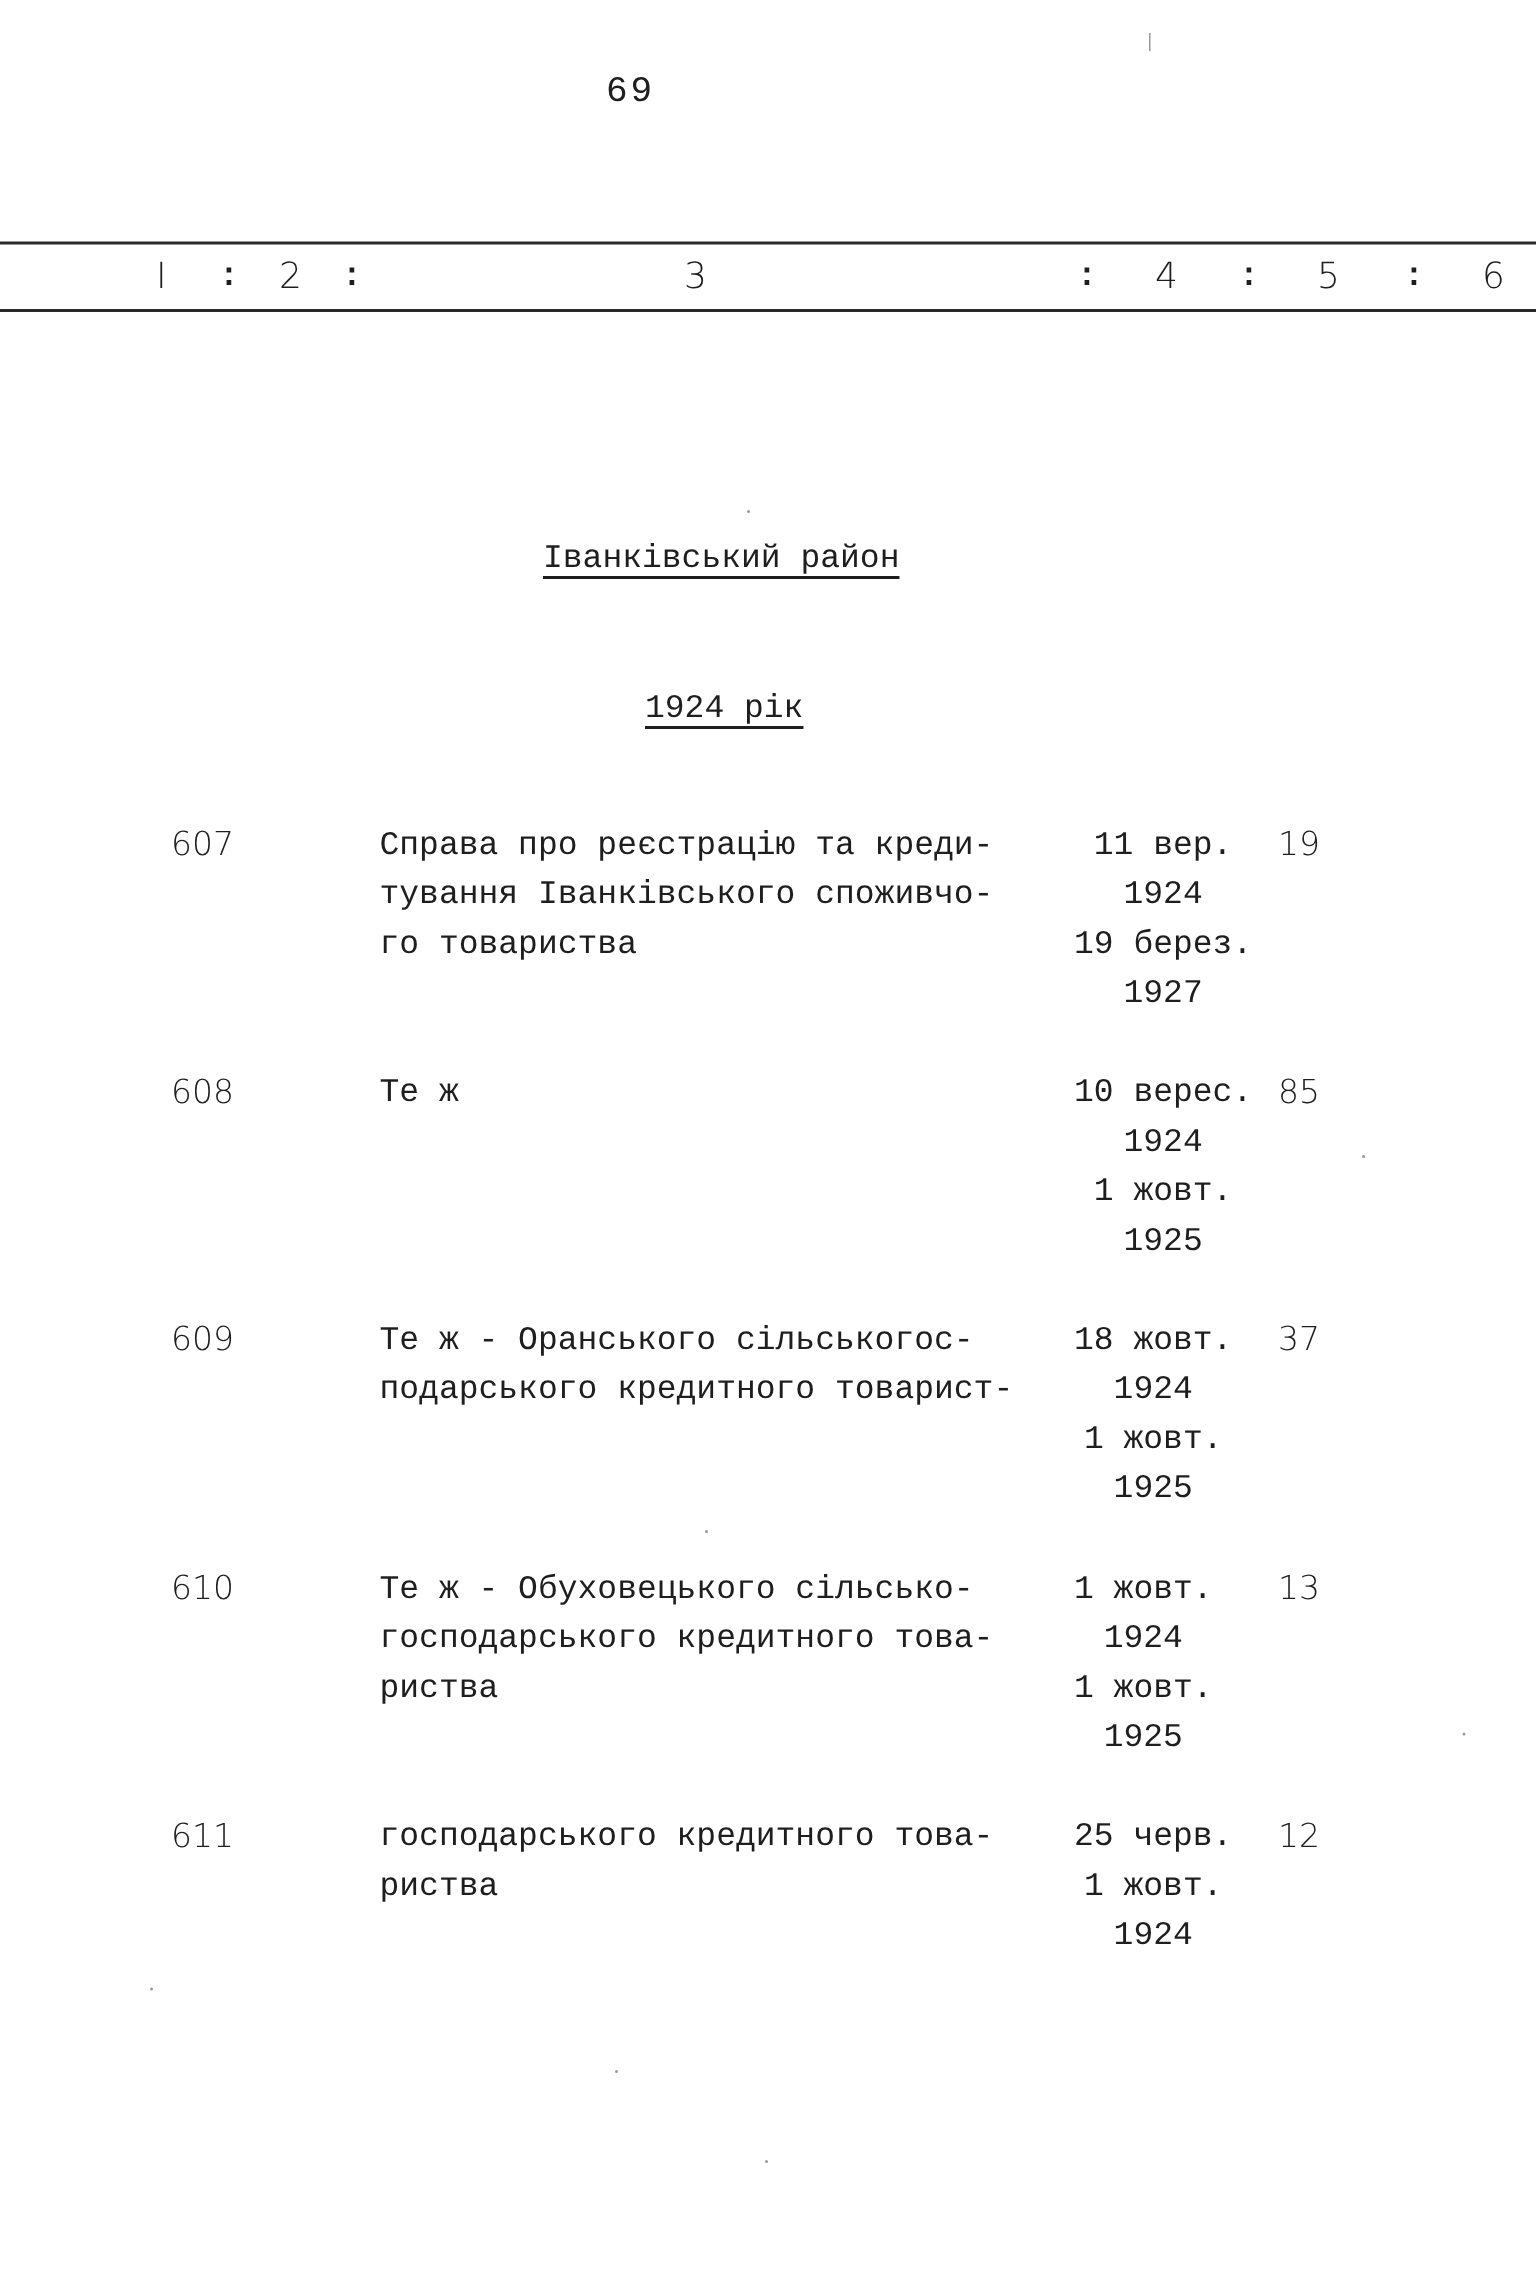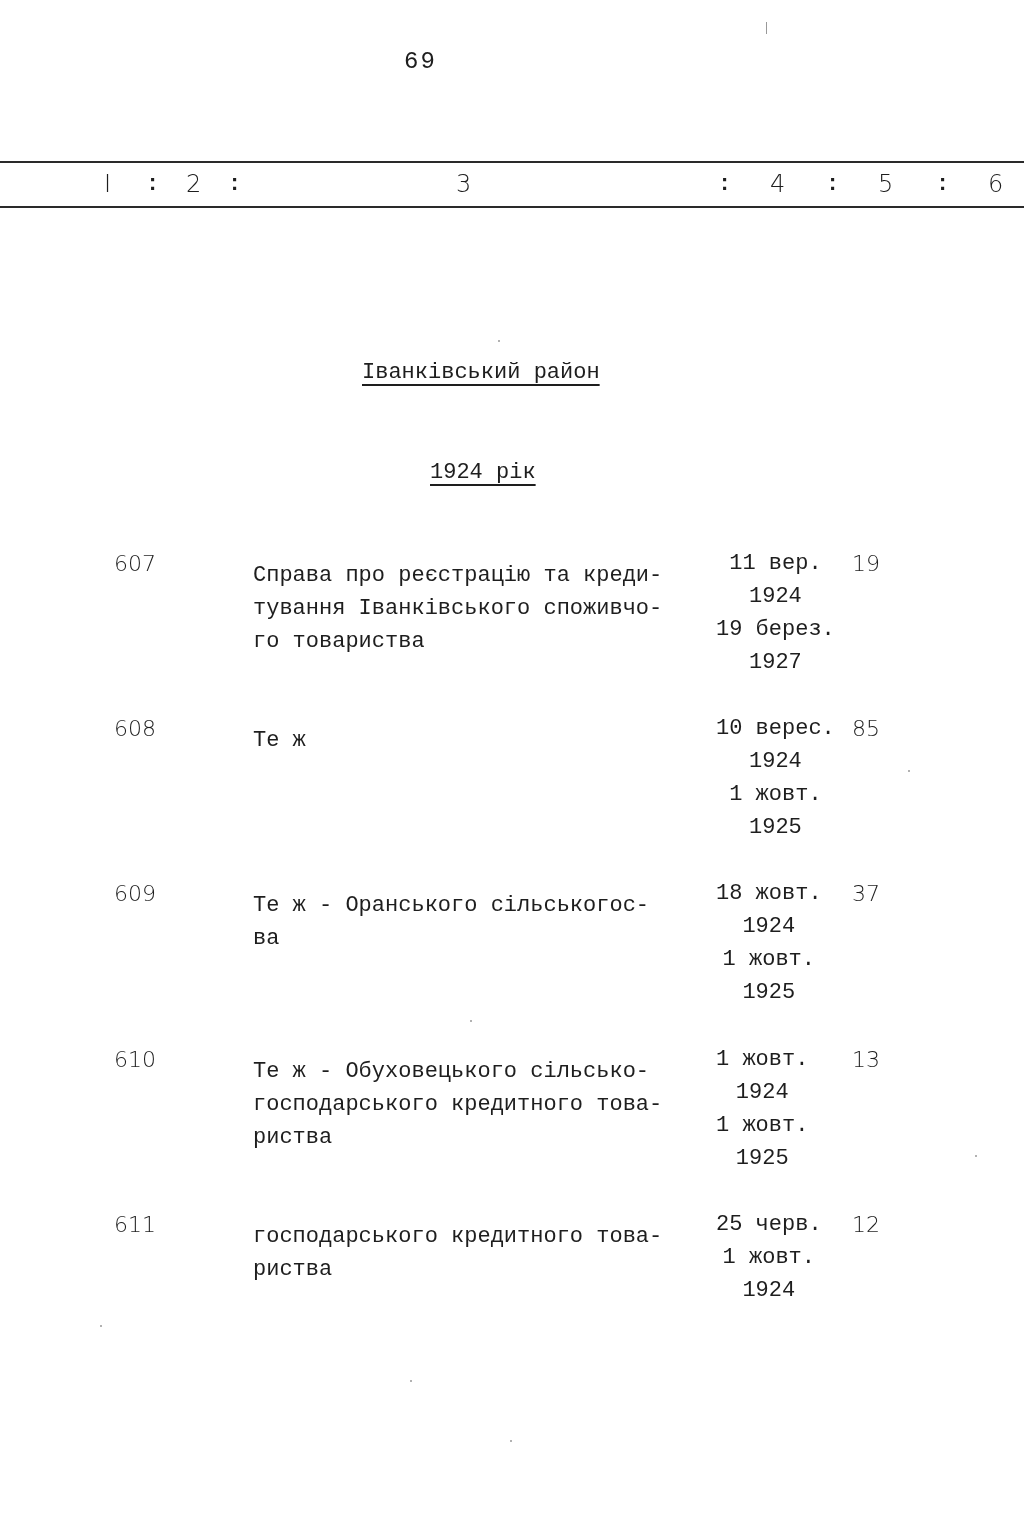--- a/index.html
+++ b/index.html
@@ -72,21 +72,21 @@
     .entry .num {
       position: absolute;
       left: 114px;
       top: 0;
       font-family: "DejaVu Sans", sans-serif;
       font-weight: 300;
     }
     .entry .desc {
       position: absolute;
       left: 253px;
-      top: 12px;
+      top: 0;
       width: 450px;
     }
     .entry .desc div { white-space: nowrap; }
     .entry .dates {
       position: absolute;
       left: 716px;
       top: 0;
       text-align: center;
     }
     .entry .dates div { white-space: nowrap; }
@@ -158,21 +158,21 @@
     <div>1 жовт.</div>
     <div>1925</div>
   </div>
   <span class="sheets">85</span>
 </div>
 
 <div class="entry" style="top:877px">
   <span class="num">609</span>
   <div class="desc">
     <div>Те ж - Оранського сільськогос-</div>
-    <div>ва</div>
+    <div>подарського кредитного товарист-</div>
   </div>
   <div class="dates">
     <div>18 жовт.</div>
     <div>1924</div>
     <div>1 жовт.</div>
     <div>1925</div>
   </div>
   <span class="sheets">37</span>
 </div>
 

